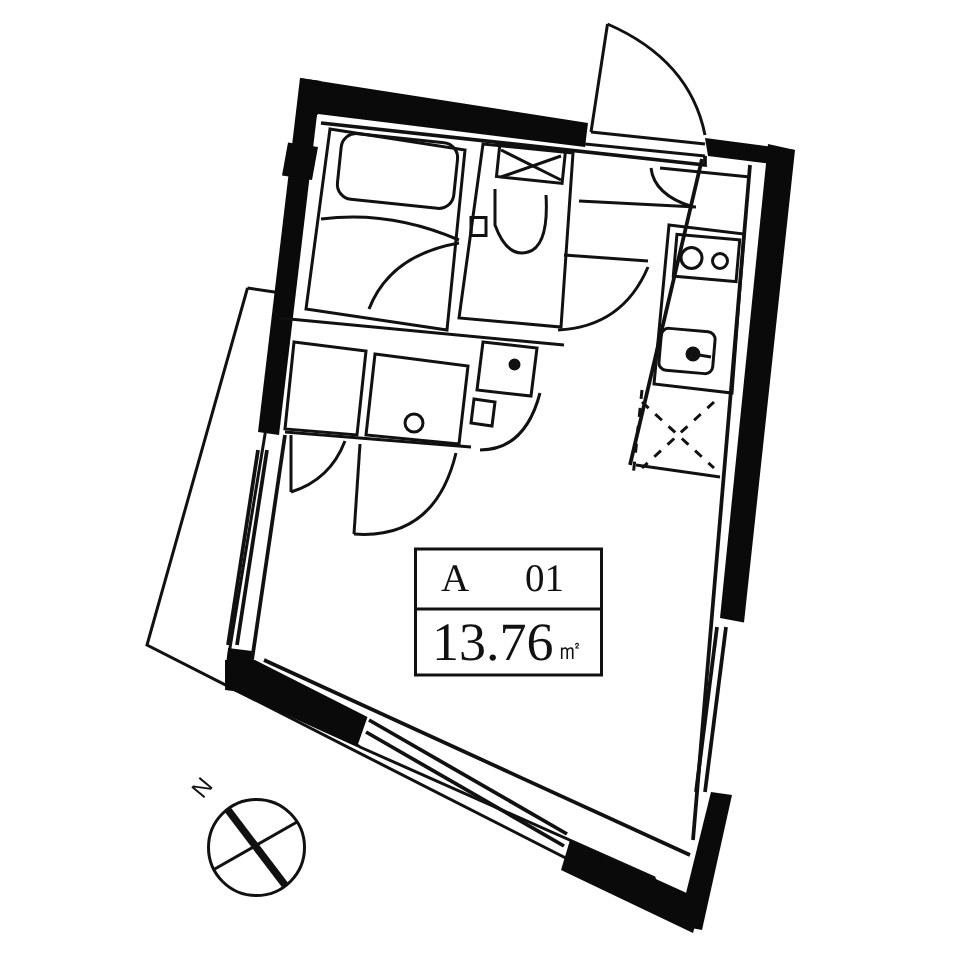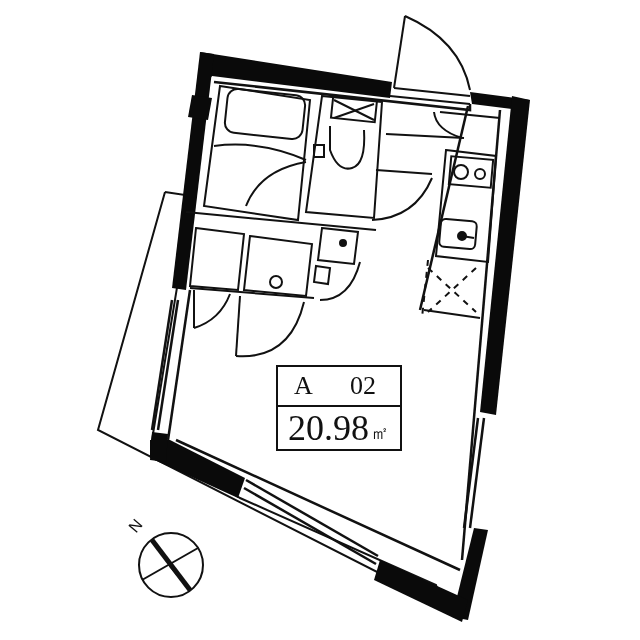--- a/index.html
+++ b/index.html
@@ -139,19 +139,19 @@
     <line x1="170" y1="566" x2="190" y2="590" stroke-width="2"></line>
     <line x1="142" y1="580" x2="198" y2="548"></line>
   </g>
 </svg>
 
 <div class="north">N</div>
 
 <div class="label-box">
   <div class="label-row1">
     <span>A</span>
-    <span>02</span>
+    <span>01</span>
   </div>
   <div class="label-row2">
-    <span>20.98</span>
+    <span>13.76</span>
     <span class="unit">㎡</span>
   </div>
 </div>
 
 </body></html>

